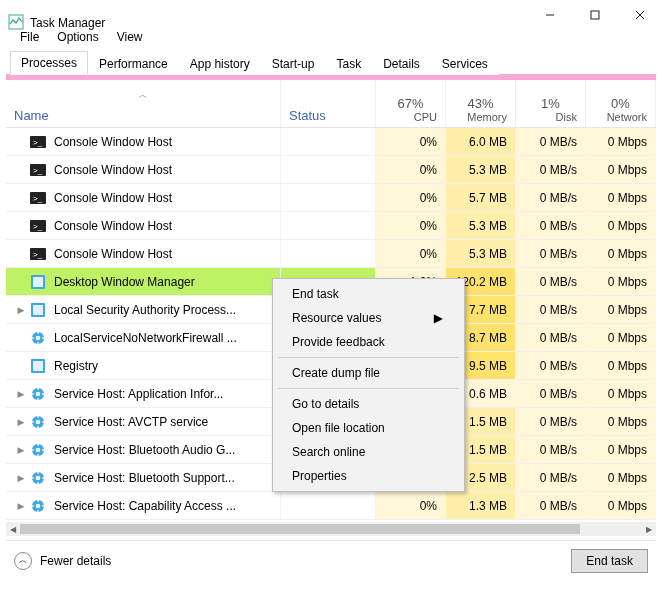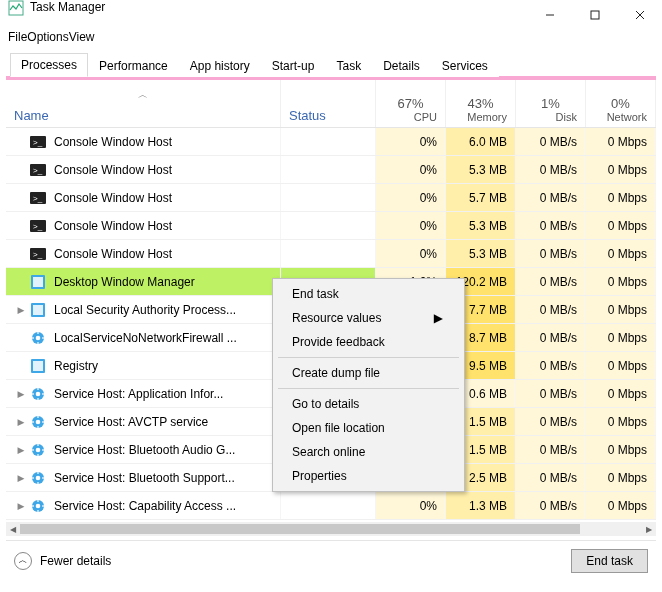--- a/index.html
+++ b/index.html
@@ -1,24 +1,24 @@
 <!DOCTYPE html>
 <html><head>
 <meta charset="utf-8">
 <style>
   * { box-sizing: border-box; font-family: "Segoe UI", Tahoma, sans-serif; }
   body { margin: 0; background: #fff; font-size: 12px; width: 662px; height: 592px; overflow: hidden; position: relative; }
-  .titlebar { height: 30px; display: flex; align-items: flex-start; padding-left: 8px; }
+  .titlebar { height: 30px; display: flex; align-items: flex-end; padding-left: 8px; }
   .titlebar .app-icon { width: 16px; height: 16px; margin-right: 6px; }
   .titlebar .title { font-size: 12px; flex: 1; }
   .winbtns { display: flex; height: 100%; }
   .winbtn { width: 45px; display: flex; align-items: center; justify-content: center; }
-  .menubar { height: 20px; display: flex; padding-left: 8px; font-size: 12px; }
+  .menubar { height: 20px; display: flex; gap: 18px; padding-left: 20px; font-size: 12px; }
   .menubar span { cursor: default; }
-  .tabs { height: 26px; display: flex; align-items: flex-end; padding-left: 4px; border-bottom: 4px solid #f9a8d4; font-size: 12px; margin-top: 4px; }
+  .tabs { height: 26px; display: flex; align-items: flex-end; padding-left: 4px; border-bottom: 6px solid #f9a8d4; font-size: 12px; margin-top: 4px; }
   .tab { padding: 4px 10px; border: 1px solid transparent; border-bottom: none; position: relative; top: 1px; background: #fff; }
   .tab.active { border-color: #d9d9d9; border-bottom: 1px solid #fff; }
   .headrow { display: flex; height: 48px; border-bottom: 1px solid #e5e5e5; font-size: 12px; align-items: stretch; }
   .hdcell { display: flex; flex-direction: column; justify-content: flex-end; padding: 4px 8px; border-right: 1px solid #f0f0f0; }
   .col-name { flex: 1; display: flex; flex-direction: column; justify-content: space-between; }
   .col-name .sort { text-align: center; font-size: 10px; color: #666; margin-top: 4px; }
   .col-status { width: 95px; }
   .col-num { width: 70px; text-align: right; }
   .col-num .pct { color: #555; font-size: 13px; text-align: center; }
   .col-num .lbl { color: #555; font-size: 11px; text-align: right; }

